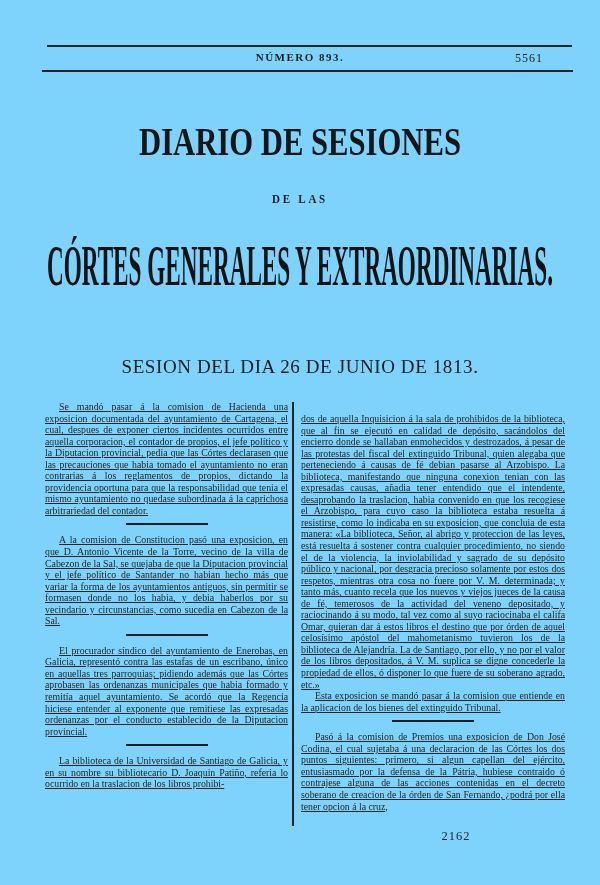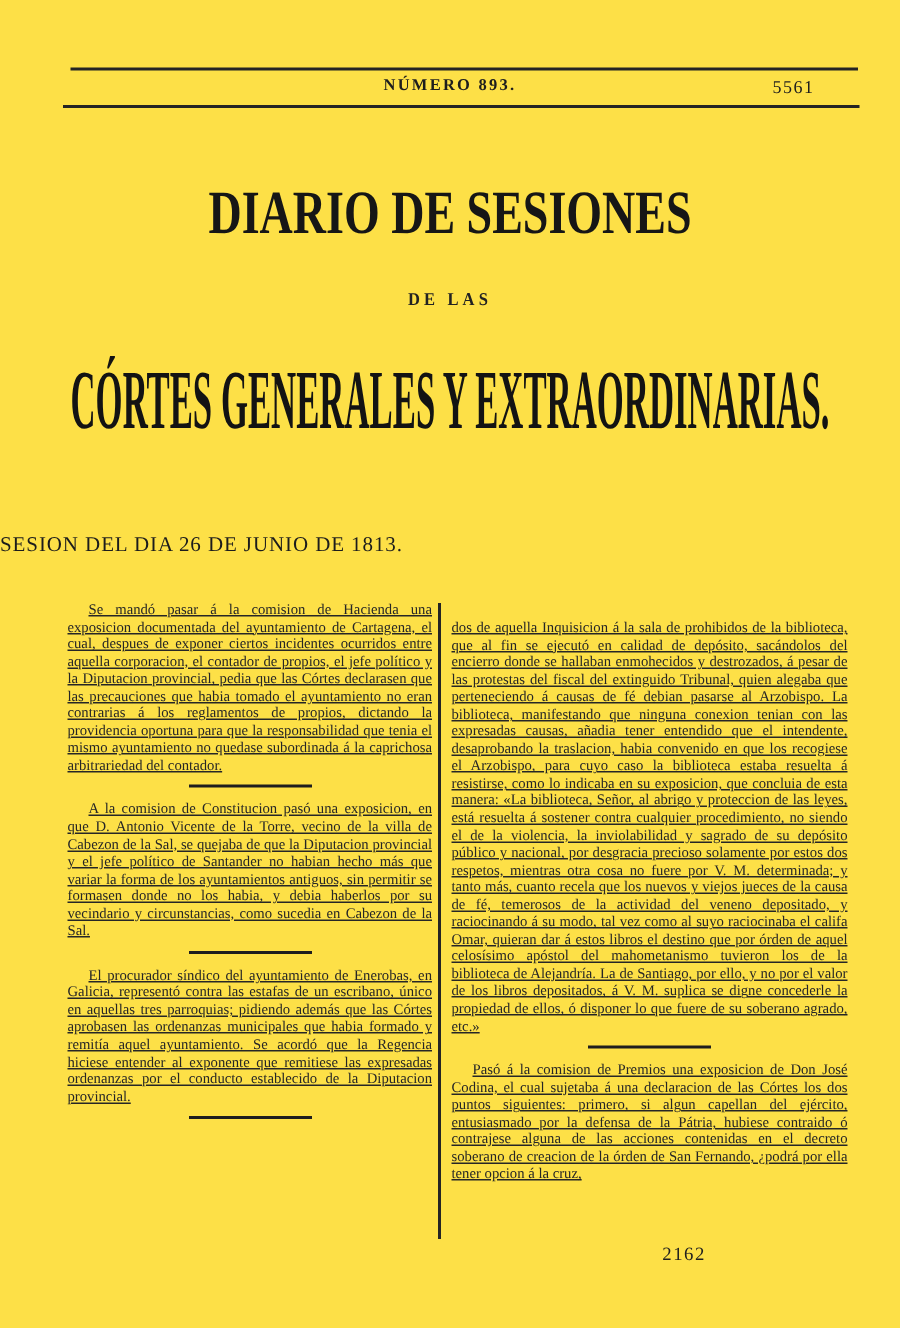--- a/index.html
+++ b/index.html
@@ -5,21 +5,21 @@
   html, body {
     margin: 0;
     padding: 0;
     background: #e8e6e1;
   }
   .page {
     position: relative;
     width: 600px;
     height: 885px;
     margin: 0 auto;
-    background: #fde047;
+    background: #7dd3fc;
     overflow: hidden;
     font-family: "Liberation Serif", "DejaVu Serif", serif;
     color: #222;
   }
   
   .rule-top-1 {
     position: absolute; top: 45px; left: 47px; right: 28px;
     border-top: 2px solid #242424;
   }
   .rule-top-2 {
@@ -48,21 +48,22 @@
     font-family: "Liberation Serif", "DejaVu Serif", serif;
     font-weight: bold; font-size: 12px; fill: #222; letter-spacing: 3px;
   }
   .mast-title2 {
     font-family: "Liberation Serif", "DejaVu Serif", serif;
     font-weight: bold; font-size: 56px; fill: #131313;
   }
   
   .session-heading {
     position: absolute; top: 356px; left: 0; right: 0;
-    font-size: 14px; letter-spacing: 0.6px; color: #1c1c1c;
+    text-align: center;
+    font-size: 19px; letter-spacing: 0.6px; color: #1c1c1c;
   }
   
   .col {
     position: absolute; top: 401px;
     font-size: 9.8px; line-height: 11.55px;
     text-align: justify;
     color: #262626;
   }
   .col-left  { left: 45px;  width: 243px; }
   .col-right { left: 301px; width: 264px; margin-top: 12px; }
@@ -108,22 +109,24 @@
 
   <div class="column-rule"></div>
 
   <div class="col col-left">
       <p class="para">Se mandó pasar á la comision de Hacienda una exposicion documentada del ayuntamiento de Cartagena, el cual, despues de exponer ciertos incidentes ocurridos entre aquella corporacion, el contador de propios, el jefe político y la Diputacion provincial, pedia que las Córtes declarasen que las precauciones que habia tomado el ayuntamiento no eran contrarias á los reglamentos de propios, dictando la providencia oportuna para que la responsabilidad que tenia el mismo ayuntamiento no quedase subordinada á la caprichosa arbitrariedad del contador.</p>
       <div class="divider"></div>
       <p class="para">A la comision de Constitucion pasó una exposicion, en que D. Antonio Vicente de la Torre, vecino de la villa de Cabezon de la Sal, se quejaba de que la Diputacion provincial y el jefe político de Santander no habian hecho más que variar la forma de los ayuntamientos antiguos, sin permitir se formasen donde no los habia, y debia haberlos por su vecindario y circunstancias, como sucedia en Cabezon de la Sal.</p>
       <div class="divider"></div>
       <p class="para">El procurador síndico del ayuntamiento de Enerobas, en Galicia, representó contra las estafas de un escribano, único en aquellas tres parroquias; pidiendo además que las Córtes aprobasen las ordenanzas municipales que habia formado y remitía aquel ayuntamiento. Se acordó que la Regencia hiciese entender al exponente que remitiese las expresadas ordenanzas por el conducto establecido de la Diputacion provincial.</p>
       <div class="divider"></div>
+      <p class="para">La biblioteca de la Universidad de Santiago de Galicia, y en su nombre su bibliotecario D. Joaquin Patiño, referia lo ocurrido en la traslacion de los libros prohibi-</p>
     </div>
   <div class="col col-right">
       <p class="para no-indent">dos de aquella Inquisicion á la sala de prohibidos de la biblioteca, que al fin se ejecutó en calidad de depósito, sacándolos del encierro donde se hallaban enmohecidos y destrozados, á pesar de las protestas del fiscal del extinguido Tribunal, quien alegaba que perteneciendo á causas de fé debian pasarse al Arzobispo. La biblioteca, manifestando que ninguna conexion tenian con las expresadas causas, añadia tener entendido que el intendente, desaprobando la traslacion, habia convenido en que los recogiese el Arzobispo, para cuyo caso la biblioteca estaba resuelta á resistirse, como lo indicaba en su exposicion, que concluia de esta manera: «La biblioteca, Señor, al abrigo y proteccion de las leyes, está resuelta á sostener contra cualquier procedimiento, no siendo el de la violencia, la inviolabilidad y sagrado de su depósito público y nacional, por desgracia precioso solamente por estos dos respetos, mientras otra cosa no fuere por V. M. determinada; y tanto más, cuanto recela que los nuevos y viejos jueces de la causa de fé, temerosos de la actividad del veneno depositado, y raciocinando á su modo, tal vez como al suyo raciocinaba el califa Omar, quieran dar á estos libros el destino que por órden de aquel celosísimo apóstol del mahometanismo tuvieron los de la biblioteca de Alejandría. La de Santiago, por ello, y no por el valor de los libros depositados, á V. M. suplica se digne concederle la propiedad de ellos, ó disponer lo que fuere de su soberano agrado, etc.»</p>
+      <p class="para">Esta exposicion se mandó pasar á la comision que entiende en la aplicacion de los bienes del extinguido Tribunal.</p>
       <div class="divider"></div>
       <p class="para">Pasó á la comision de Premios una exposicion de Don José Codina, el cual sujetaba á una declaracion de las Córtes los dos puntos siguientes: primero, si algun capellan del ejército, entusiasmado por la defensa de la Pátria, hubiese contraido ó contrajese alguna de las acciones contenidas en el decreto soberano de creacion de la órden de San Fernando, ¿podrá por ella tener opcion á la cruz,</p>
     </div>
 
   <div class="footer-number">2162</div>
 
 </div>
 
 </body></html>

